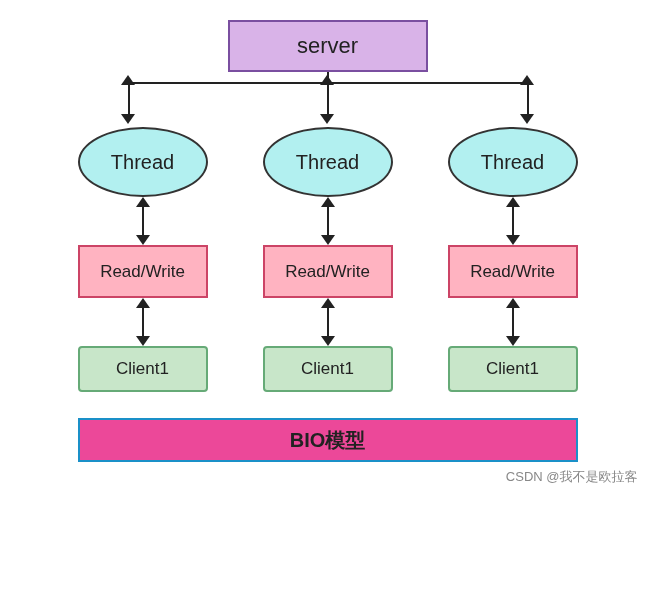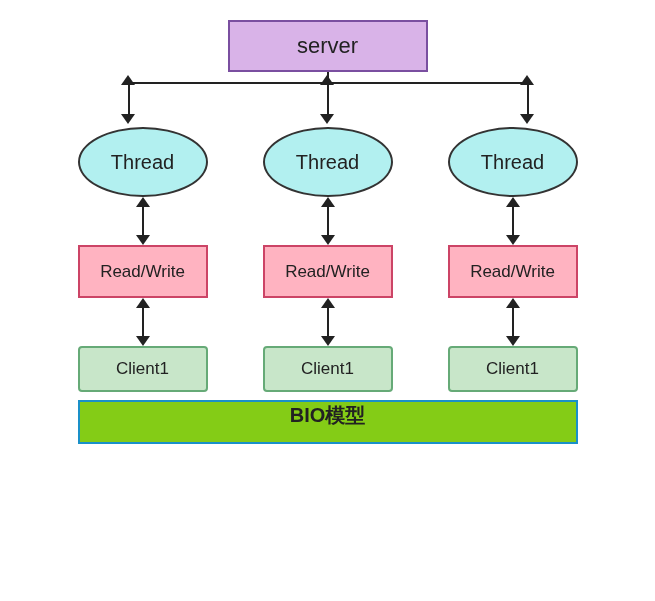--- a/index.html
+++ b/index.html
@@ -107,27 +107,27 @@
       transform: translateX(-30%);
       font-size: 16px;
       color: #4db6e8;
       opacity: 0.9;
       pointer-events: none;
       white-space: nowrap;
     }
 
     
     .bio-bar-container {
-      margin-top: 8px;
-      width: 500px;
-      background: #84cc16;
+      margin-top: 26px;
+      width: 500px;
+      background: #ec4899;
       border: 2px solid #1a90c8;
       height: 44px;
       display: flex;
-      align-items: flex-start;
+      align-items: center;
       justify-content: center;
     }
 
     .bio-bar-label {
       font-size: 20px;
       font-weight: bold;
       color: #222;
     }
 
     
@@ -254,14 +254,17 @@
   <div class="client-row">
     <div class="client-box">Client1</div>
     <div class="client-box">Client1</div>
     <div class="client-box">Client1</div>
   </div>
 
   <div class="bio-bar-container">
     <span class="bio-bar-label">BIO模型</span>
   </div>
 
+  <div class="footer">
+    <span class="footer-text">CSDN @我不是欧拉客</span>
+  </div>
 
 </div>
 
 </body></html>

